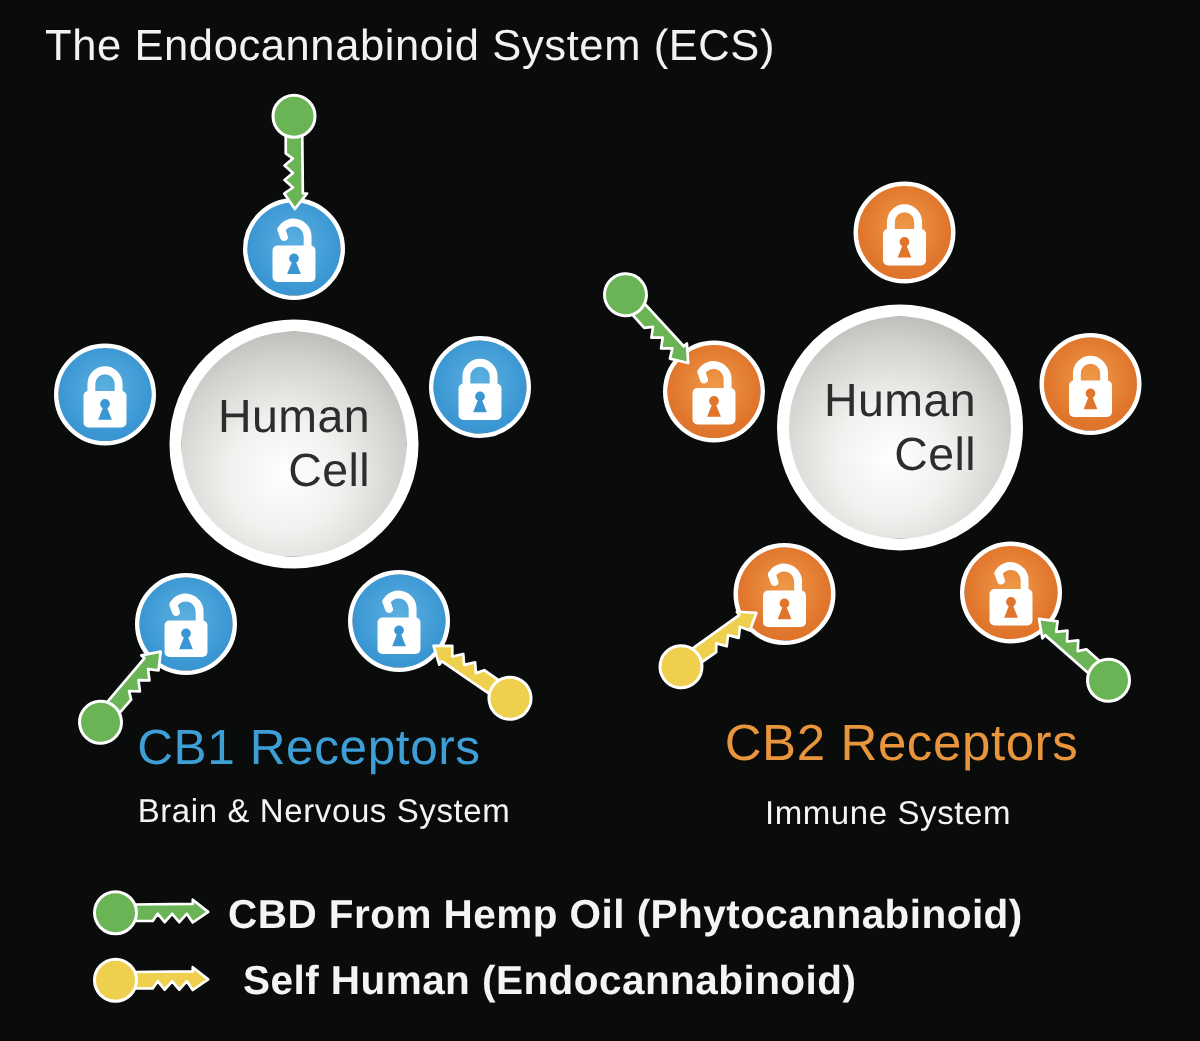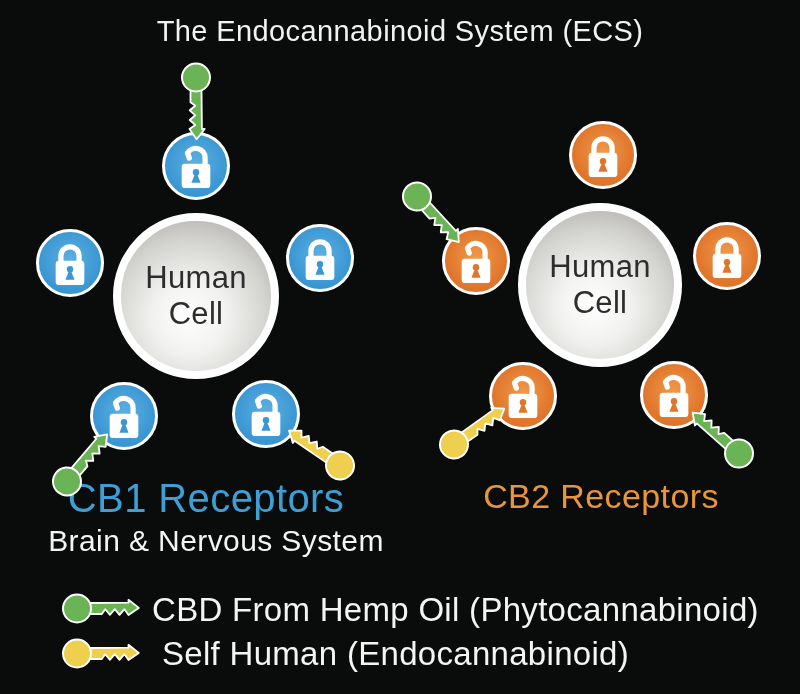--- a/index.html
+++ b/index.html
@@ -4,33 +4,33 @@
 <style>
   html,body { margin:0; padding:0; }
   body { background:#0a0c0b; }
   .canvas {
     position:relative; width:800px; height:694px; overflow:hidden;
     background: var(--background, #0a0c0b);
     font-family: "Liberation Sans", "DejaVu Sans", sans-serif;
   }
   .title {
     position:absolute; left:0; right:0; top:15px;
-    text-align:center; color:#f2f2f1; font-size:29px; font-weight:500;
-    letter-spacing:0.4px; white-space:nowrap;
+    color:#f2f2f1; font-size:29px; font-weight:500;
+    letter-spacing:0.4px; white-space:nowrap;padding-left:30px;
   }
   
   .cell {
     position:absolute; border-radius:50%;
     border:8px solid #ffffff; box-sizing:border-box;
     background: radial-gradient(circle at 46% 64%, #ffffff 0%, #f1f1ef 30%, #d2d2cf 62%, #a29f9b 100%);
     display:flex; flex-direction:column; align-items:center; justify-content:center;
   }
   .cell-text {
     color:#2d2d2d; font-size:31px; font-weight:500; line-height:36px;
-    text-align:center; letter-spacing:0.3px;
+    text-align:right; letter-spacing:0.3px;
   }
   
   .receptor {
     position:absolute; width:68px; height:68px; border-radius:50%;
     border:3px solid #ffffff; box-sizing:border-box;
     display:flex; align-items:center; justify-content:center;
   }
   .receptor.blue  { color: var(--blue, #3b97d3);
     background: radial-gradient(circle at 50% 45%, #5db0e0 0%, var(--blue, #3b97d3) 65%, #3790cb 100%); }
   .receptor.orange{ color: var(--orange, #e0752c);
@@ -41,26 +41,26 @@
     position:absolute; width:86px; height:45px;
     transform-origin:18px 22.5px;
   }
   .key.green  { color: var(--green,  #6ab455); }
   .key.yellow { color: var(--yellow, #efd04e); }
   
   .label {
     position:absolute; transform:translate(-50%,-50%);
     white-space:nowrap; font-weight:500; letter-spacing:0.4px;
   }
-  .label.cb1 { color: var(--cb1-text, #3d9fd6); font-size:40px; }
+  .label.cb1 { color: var(--cb1-text, #3d9fd6); font-size:33px; }
   .label.cb2 { color: var(--cb2-text, #e8953d); font-size:34px; }
-  .label.system { color:#f4f4f3; font-size:30px; }
+  .label.system { color:#f4f4f3; font-size:22px; }
   .legend-text {
     position:absolute; transform:translateY(-50%);
-    color:#f4f4f3; font-size:33px; font-weight:400;
+    color:#f4f4f3; font-size:27px; font-weight:700;
     letter-spacing:0.3px; white-space:nowrap;
   }
 </style>
 </head>
 <body>
 
 <svg width="0" height="0" style="position:absolute" aria-hidden="true">
   <defs>
     <symbol id="lock-closed" viewBox="0 0 44 46">
       <path d="M12.5,21 V14.5 a9.5,9.5 0 0 1 19,0 V21" fill="none" stroke="#fff" stroke-width="5.5" stroke-linecap="round"></path>
@@ -148,20 +148,21 @@
         <use href="#lock-open"></use>
       </svg>
   </div>
   <div class="receptor orange" style="left:640px; top:361px;">
     <svg class="lock-svg">
         <use href="#lock-open"></use>
       </svg>
   </div>
 
   <div class="label cb2" style="left:601px; top:496px;">CB2 Receptors</div>
+  <div class="label system" style="left:592px; top:542px;">Immune System</div>
 
   <svg class="key green" style="left:178px; top:55px;  transform:rotate(90deg);">
       <use href="#key-glyph"></use>
     </svg>
   <svg class="key green" style="left:49px;  top:459px; transform:rotate(-49deg);">
       <use href="#key-glyph"></use>
     </svg>
   <svg class="key yellow" style="left:322px; top:443px; transform:rotate(-145deg);">
       <use href="#key-glyph"></use>
     </svg>

